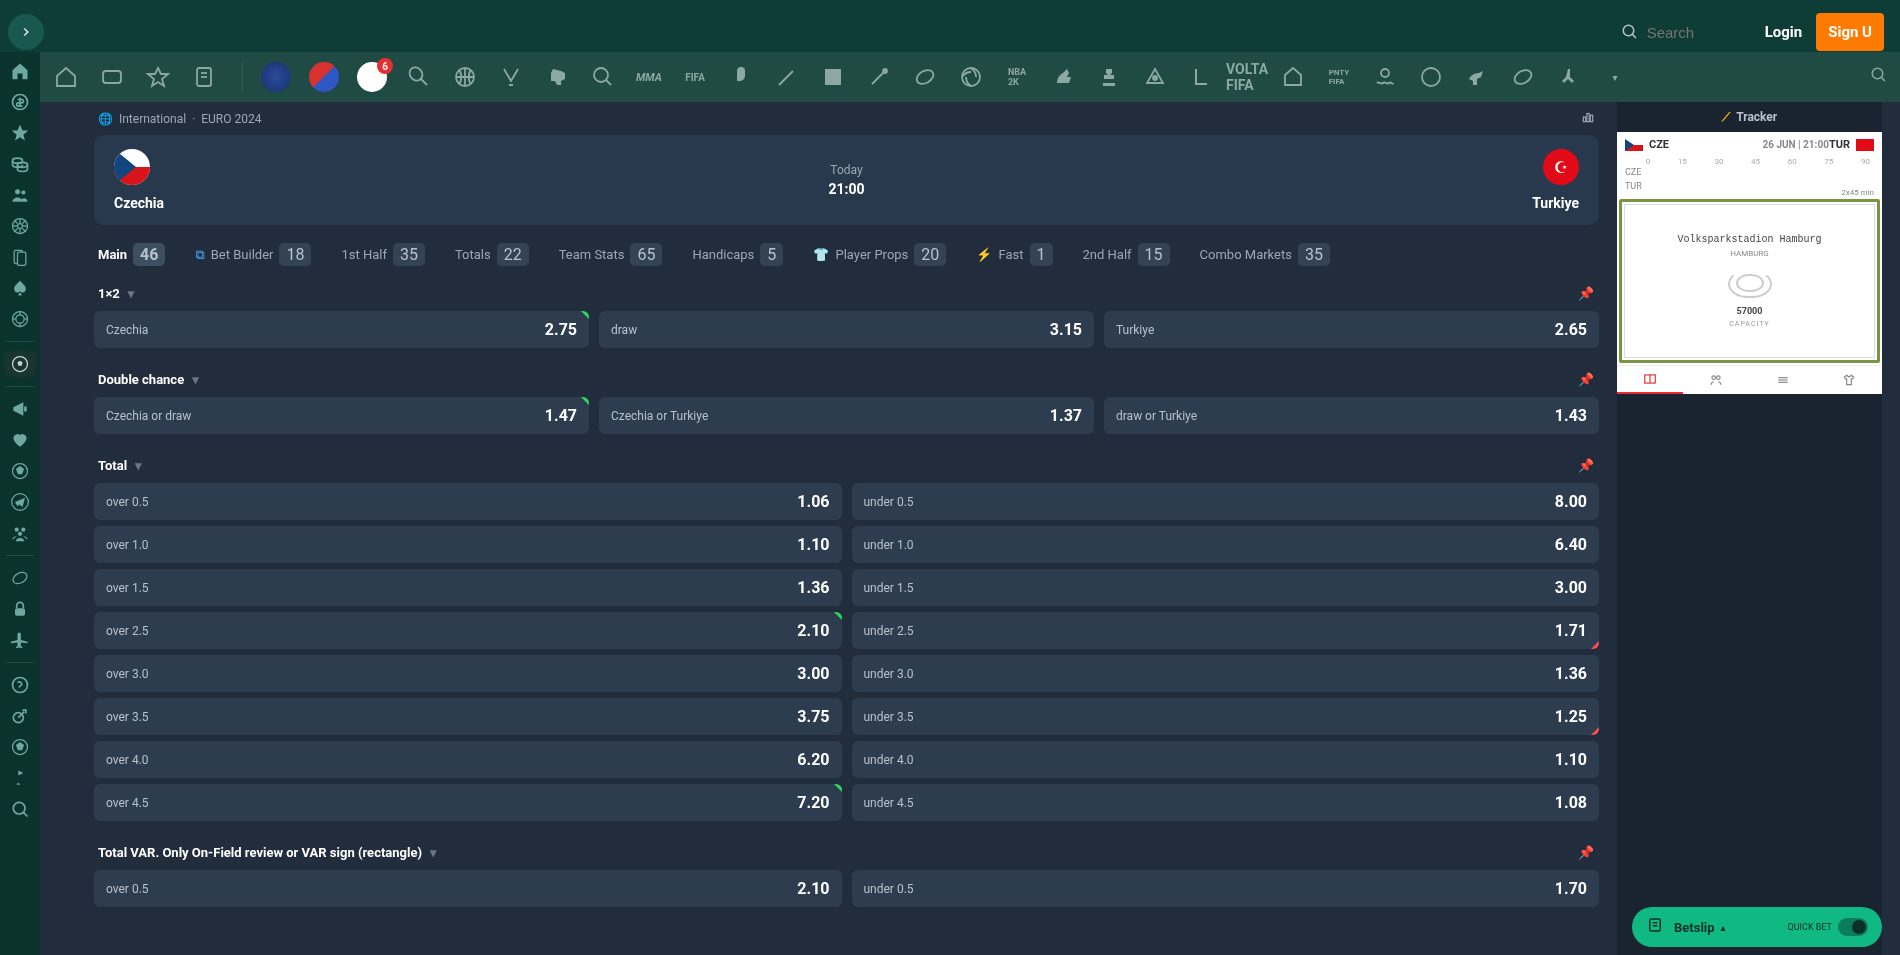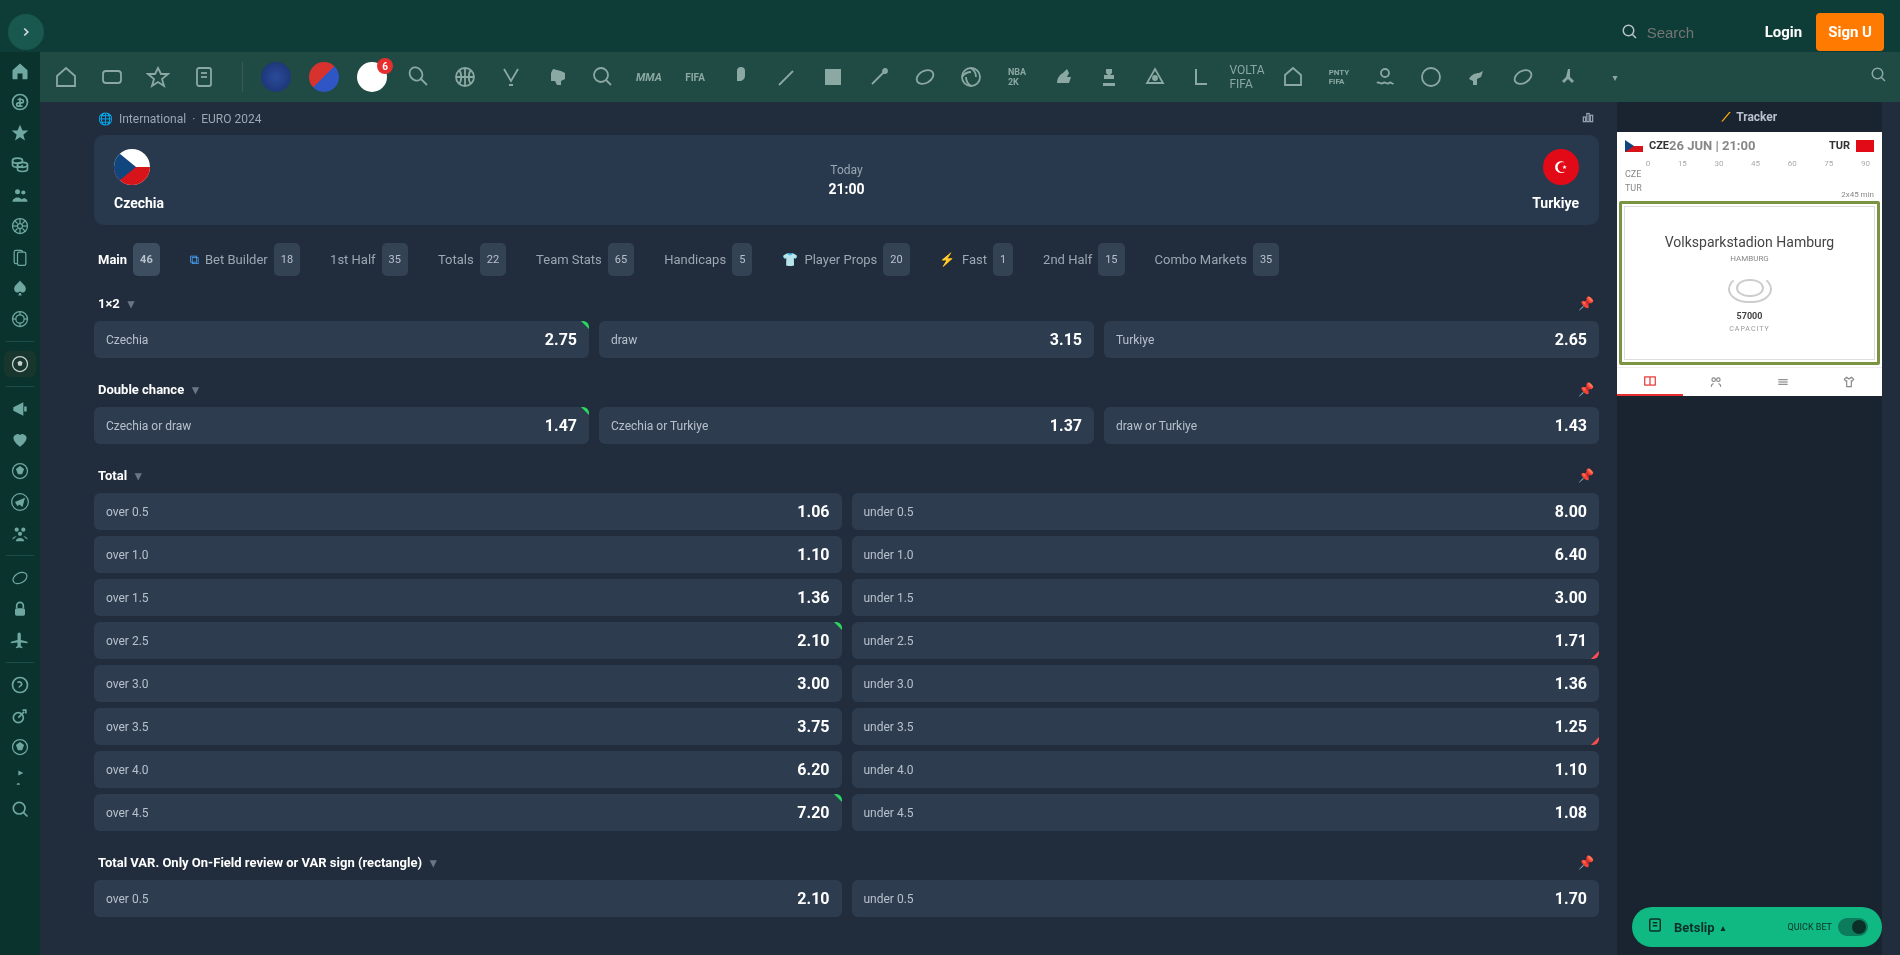--- a/index.html
+++ b/index.html
@@ -203,21 +203,21 @@
   font-size: 13px;
   color: #9ba7b3;
 }
 .tab {
   display: flex; align-items: center; gap: 6px;
   cursor: pointer;
 }
 .tab.active { color: #fff; font-weight: bold; }
 .badge {
   background: #344354; color: #b8c1cc;
-  border-radius: 5px; padding: 10px 7px; font-size: 11px;
+  border-radius: 5px; padding: 2px 7px; font-size: 16px;
 }
 .tab.active .badge { background: #3e4e61; }
 
 
 .market-sec {
   margin-top: 18px;
 }
 .market-head {
   display: flex; align-items: center;
   font-size: 13px; font-weight: bold; color: #fff;
@@ -277,21 +277,21 @@
 }
 .t-teams {
   display: flex; align-items: center;
   padding: 6px 8px;
   font-size: 11px; font-weight: bold;
 }
 .t-teams .t-flag {
   width: 18px; height: 12px; display: inline-block;
 }
 .t-teams .left-t { display: flex; align-items: center; gap: 6px; }
-.t-teams .ctr { flex: 1; text-align: left; font-size: 13px; color: #888; }
+.t-teams .ctr { flex: 1; text-align: right; font-size: 10px; color: #888; }
 .t-teams .right-t { display: flex; align-items: center; gap: 6px; }
 .t-timeline {
   display: flex; padding: 0 8px 6px;
 }
 .t-codes {
   display: flex; flex-direction: column;
   font-size: 9px; color: #888; gap: 4px;
   padding-top: 10px;
 }
 .t-ticks {
@@ -310,21 +310,21 @@
   border-radius: 2px;
 }
 .stadium-inner {
   background: #fff;
   border: 1px solid #ddd;
   height: 154px;
   display: flex; flex-direction: column;
   align-items: center; justify-content: center;
   gap: 4px;
 }
-.stadium-inner .name { font-size: 14px; color: #444; }
+.stadium-inner .name { font-size: 10px; color: #444; font-family: Liberation Mono, monospace; }
 .stadium-inner .city { font-size: 8px; color: #888; }
 .stadium-inner .bowl {
   width: 44px; height: 28px; margin: 8px 0 4px;
   border: 2px solid #ccc; border-radius: 50% / 55%;
   border-top-color: transparent;
   position: relative;
 }
 .stadium-inner .bowl::before {
   content: '';
   position: absolute; top: 2px; left: 6px; right: 6px;
@@ -656,21 +656,21 @@
           <svg viewBox="0 0 24 24" fill="none" stroke="currentColor" stroke-width="1.8">
             <polygon points="12,4 20,18 4,18"></polygon>
             <circle cx="12" cy="13" r="2" fill="currentColor"></circle>
           </svg>
         </div>
       <div class="sport-icon">
           <svg viewBox="0 0 24 24" fill="currentColor">
             <path d="M8 4v14h10v2H6V4z"></path>
           </svg>
         </div>
-      <div class="sport-icon" style="font-size:12px;color:#8ca8a2;font-weight:normal;">VOLTA<br>FIFA</div>
+      <div class="sport-icon" style="font-size:14px;color:#8ca8a2;font-weight:bold;">VOLTA<br>FIFA</div>
       <div class="sport-icon">
           <svg viewBox="0 0 24 24" fill="none" stroke="currentColor" stroke-width="1.8">
             <path d="M4 10l8-7 8 7v10H4z"></path>
           </svg>
         </div>
       <div class="sport-icon" style="font-size:8px;color:#8ca8a2;font-weight:bold;">PNTY<br>FIFA</div>
       <div class="sport-icon">
           <svg viewBox="0 0 24 24" fill="none" stroke="currentColor" stroke-width="1.8">
             <circle cx="12" cy="8" r="4"></circle>
             <path d="M4 18c2-2 4 2 6 0s4 2 6 0 4 2 4 0"></path>

